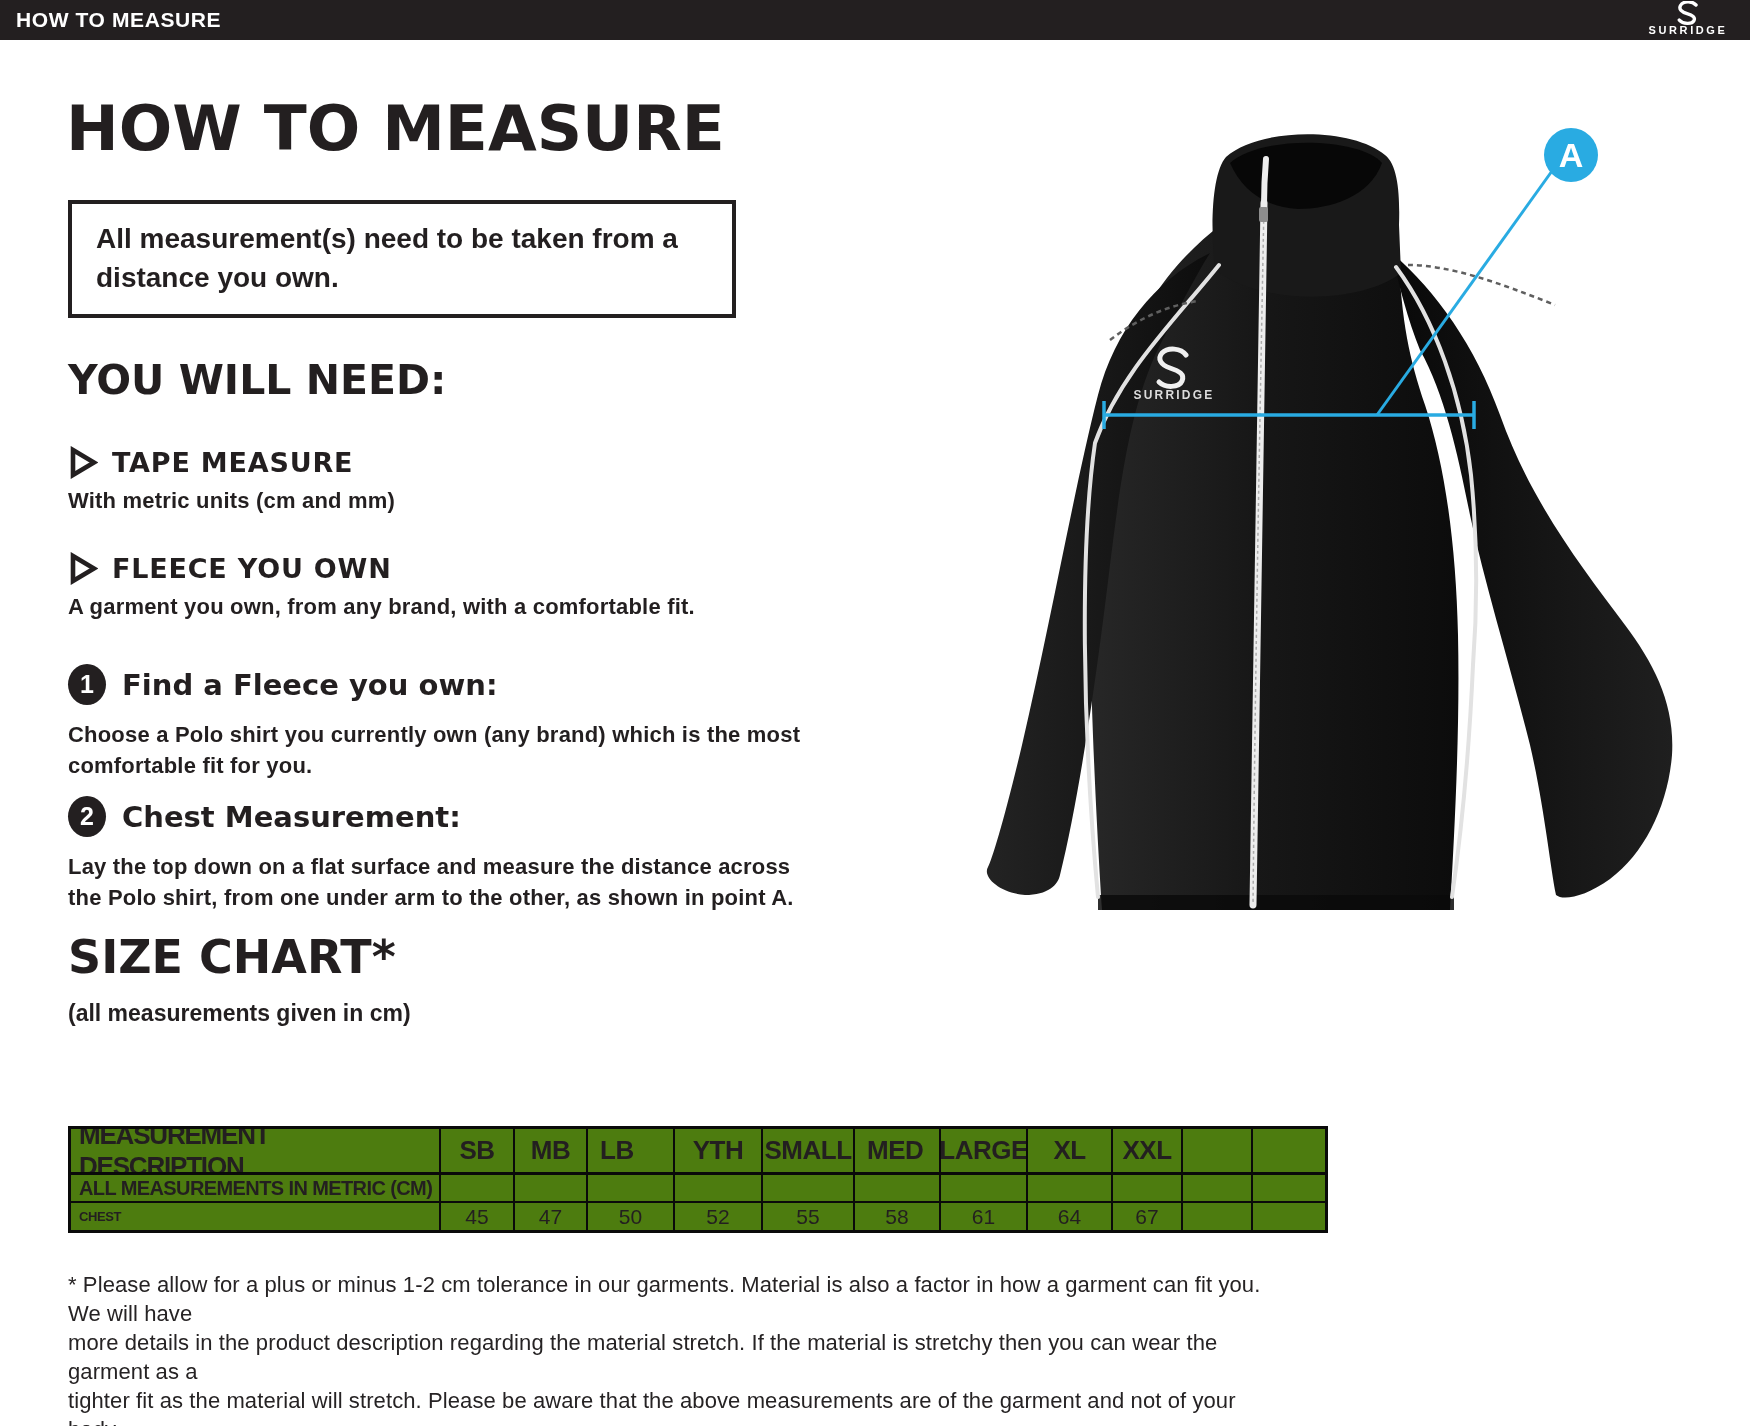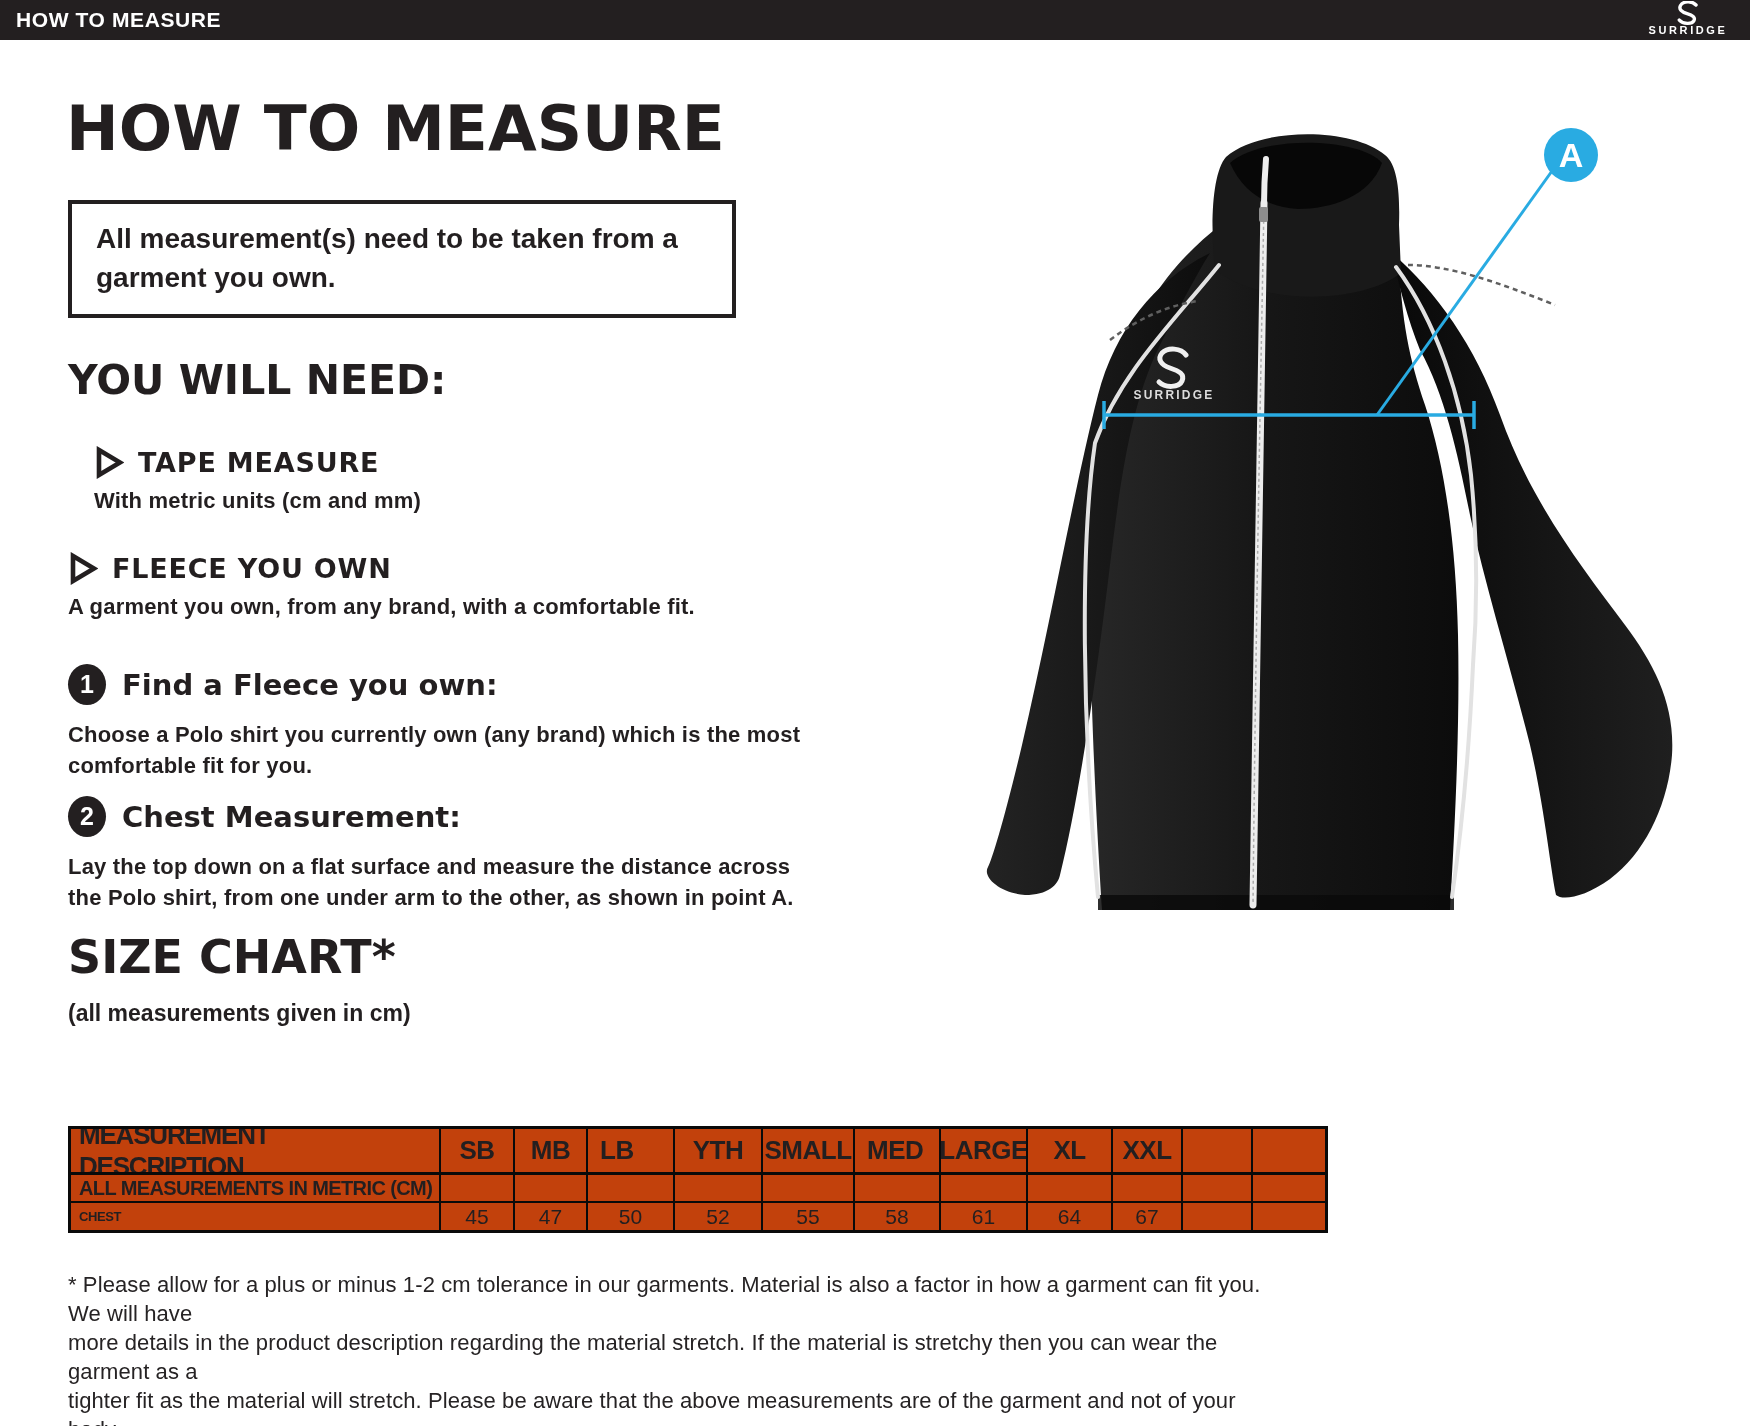--- a/index.html
+++ b/index.html
@@ -31,21 +31,21 @@
   .step-desc{font-size:22px;font-weight:bold;line-height:1.42;margin-top:14px;white-space:pre-line;letter-spacing:.2px;}
 
   
   .sc-head{position:absolute;left:68px;top:930px;display:flex;align-items:baseline;gap:16px;flex-direction:column;}
   .sc-title{font-size:46px;font-weight:bold;font-family:"DejaVu Sans","Liberation Sans",sans-serif;}
   .sc-sub{font-size:23px;font-weight:bold;}
 
   .sizetable{position:absolute;left:68px;top:1126px;display:grid;
     grid-template-columns:370px 74px 73px 87px 88px 92px 86px 87px 85px 70px 70px 72px;
     grid-template-rows:46px 28px 27px;
-    border:3px solid #0a0a0a;box-sizing:content-box;background:#c2410c;}
+    border:3px solid #0a0a0a;box-sizing:content-box;background:#4d7c0f;}
   .cell{border-right:2px solid #0a0a0a;border-bottom:2px solid #0a0a0a;display:flex;align-items:center;justify-content:center;overflow:hidden;}
   .cell.lastcol{border-right:none;}
   .cell.lastrow{border-bottom:none;}
   .cell.hdr{font-weight:bold;font-size:26px;letter-spacing:-.5px;border-bottom-width:3px;}
   .cell.hdr0{justify-content:flex-start;padding-left:8px;font-size:26px;letter-spacing:-1.2px;}
   .cell.hdr-left{justify-content:flex-start;padding-left:12px;}
   .cell.lbl{justify-content:flex-start;padding-left:8px;font-weight:bold;font-size:20px;letter-spacing:-.6px;}
   .cell.lbl-plain{font-weight:bold;font-size:13px;letter-spacing:-.4px;}
   .cell.num{font-size:21px;font-weight:normal;}
 
@@ -66,26 +66,26 @@
         <path d="M 60,4 c -4,-4.5 -13,-4 -15.5,0.5 c -2,3.8 1.2,6.6 6.6,8.2 c 5.4,1.6 8.6,3.4 6.8,7 c -1.9,3.8 -11,3.4 -14.6,-0.6" fill="none" stroke="#ffffff" stroke-width="3.4" stroke-linecap="round"></path>
         <text x="52" y="33" text-anchor="middle" font-size="11" font-weight="bold" letter-spacing="2.6" fill="#ffffff">SURRIDGE</text>
       </svg>
     </div>
   </div>
 
   <div class="h1">HOW TO MEASURE</div>
 
   <div class="notice-box">
     <div class="notice-text">All measurement(s) need to be taken from a
-garment you own.</div>
+distance you own.</div>
   </div>
 
   <div class="h2">YOU WILL NEED:</div>
 
-  <div class="need-item" style="top:446px;margin-left:26px;">
+  <div class="need-item" style="top:446px;">
     <div class="need-head">
       <svg width="30" height="33" viewBox="0 0 30 33">
         <path d="M5,4 L26,16.5 L5,29 Z" fill="none" stroke="#231f20" stroke-width="4.6"></path>
       </svg>
       <span class="need-title">TAPE MEASURE</span>
     </div>
     <div class="need-desc">With metric units (cm and mm)</div>
   </div>
 
   <div class="need-item" style="top:552px;">

